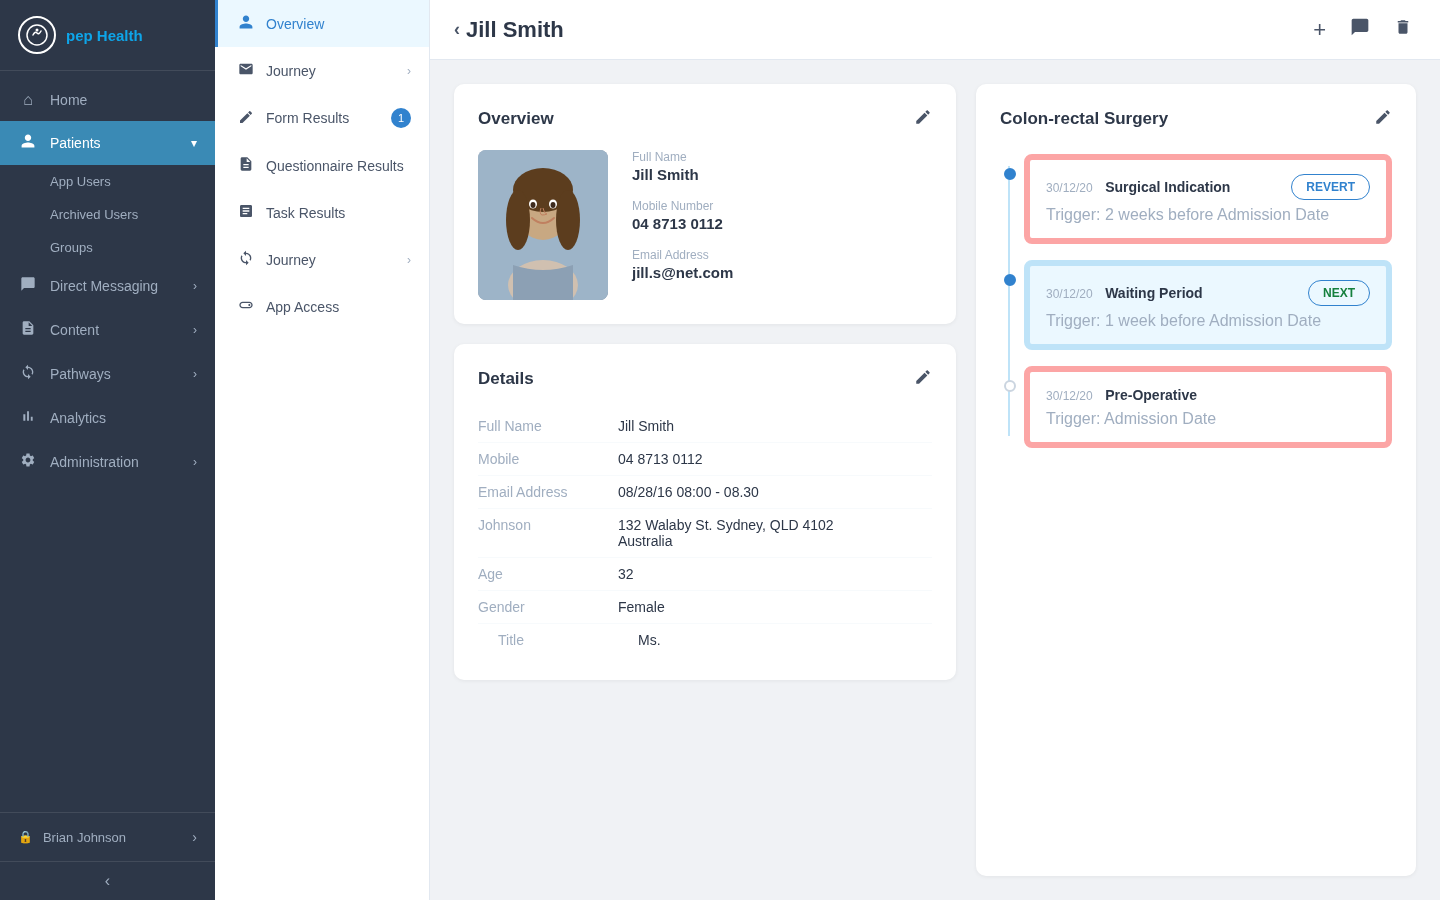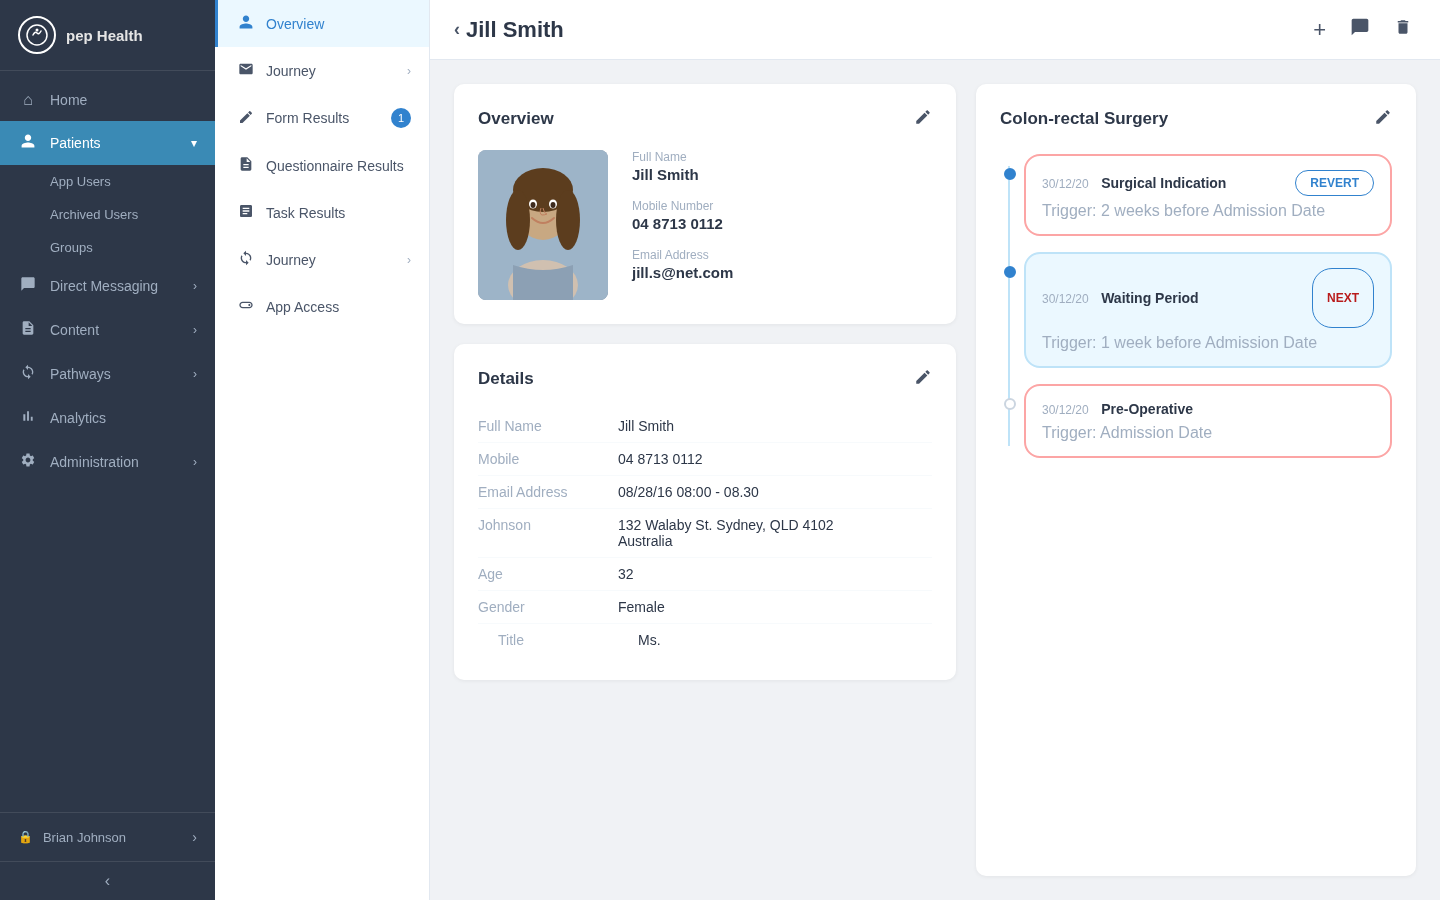--- a/index.html
+++ b/index.html
@@ -23,21 +23,21 @@
       border-bottom: 1px solid rgba(255,255,255,0.1);
     }
     .logo-icon {
       width: 38px;
       height: 38px;
       border: 2px solid #fff;
       border-radius: 50%;
       display: flex; align-items: center; justify-content: center;
       font-size: 18px;
     }
-    .logo-text { font-size: 15px; font-weight: 600; color: #e5e5e5; }
+    .logo-text { font-size: 15px; font-weight: 600; color: #0ea5e9; }
 
     .sidebar-nav { flex: 1; padding: 8px 0; }
     .nav-item {
       display: flex; align-items: center; gap: 12px;
       padding: 12px 18px;
       cursor: pointer;
       color: #a0aec0;
       font-size: 14px;
       font-weight: 500;
       transition: background 0.15s;
@@ -265,22 +265,22 @@
       border-radius: 50%;
       background: #3182ce;
       border: 2px solid #3182ce;
     }
     .timeline-dot.empty {
       background: #fff;
       border: 2px solid #cbd5e0;
     }
     .timeline-content {
       background: #fff;
-      border: 2px solid #fca5a5;
-      border-radius: 16px;
+      border: 6px solid #fca5a5;
+      border-radius: 8px;
       padding: 14px 16px;
     }
     .timeline-content.highlighted {
       background: #ebf8ff;
       border-color: #bee3f8;
     }
     .timeline-content-header {
       display: flex;
       align-items: center;
       justify-content: space-between;
@@ -305,24 +305,24 @@
       color: #3182ce;
       background: transparent;
       border-radius: 20px;
       padding: 5px 14px;
       font-size: 12px;
       font-weight: 600;
       cursor: pointer;
     }
     .btn-next {
       border: 1.5px solid #3182ce;
-      color: #b91c1c;
+      color: #15803d;
       background: transparent;
       border-radius: 20px;
-      padding: 22px 14px;
+      padding: 5px 14px;
       font-size: 12px;
       font-weight: 600;
       cursor: pointer;
     }
   </style>
 </head>
 <body>
 
 <div class="sidebar">
   <div class="sidebar-logo">

